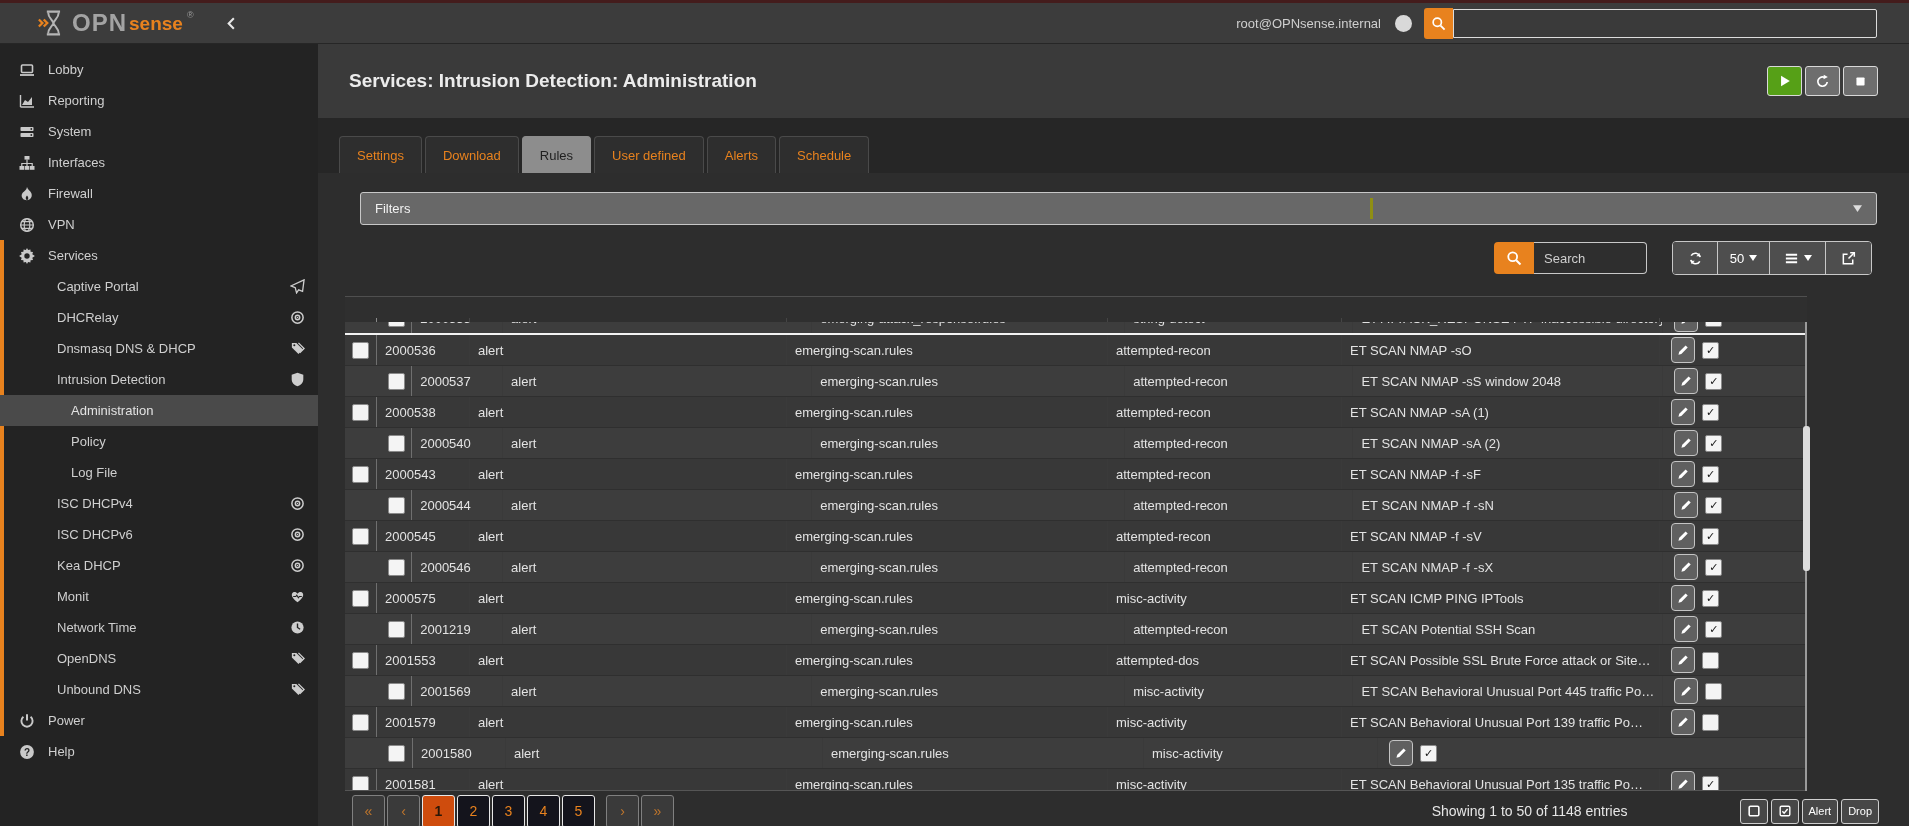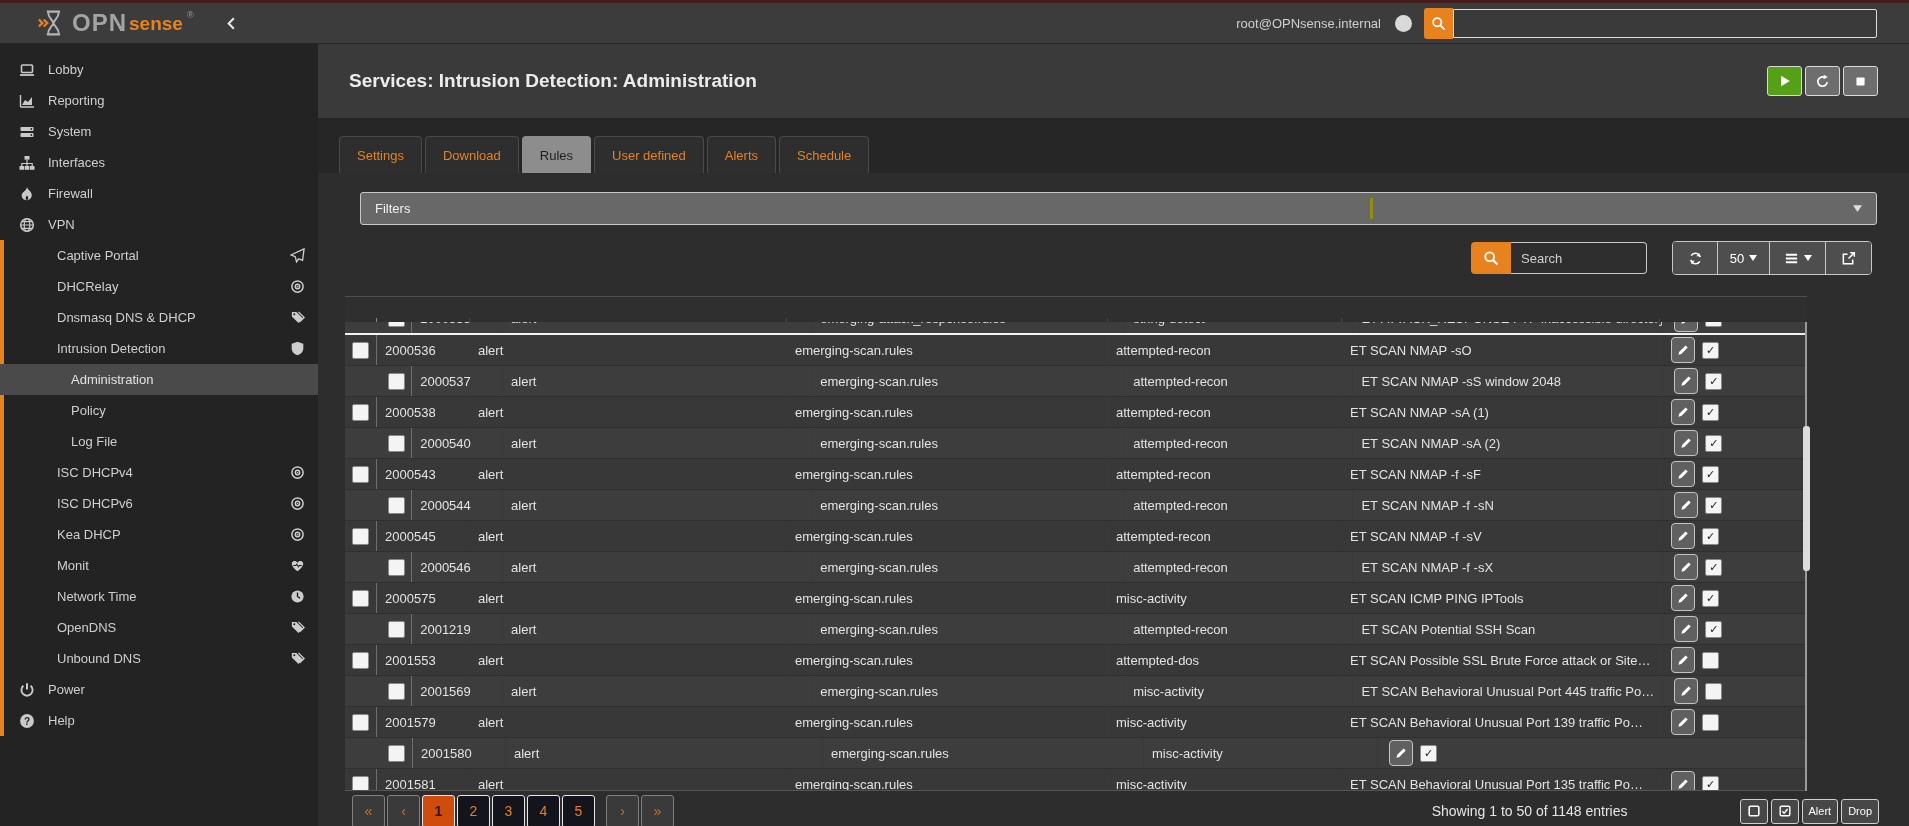--- a/index.html
+++ b/index.html
@@ -61,21 +61,21 @@
                position:relative;box-sizing:border-box;cursor:pointer;}
   .filters-label{font-size:13px;color:#f2f2f2;}
   .cursorline{position:absolute;left:1009px;top:5px;bottom:5px;width:3px;background:#8f8f13;}
   .filters-caret{margin-left:auto;color:#ddd;}
 
   .grid-toolbar{margin-top:17px;display:flex;justify-content:flex-end;align-items:center;
                 padding-right:37px;height:32px;}
   .searchbox{display:flex;}
   .search-btn{width:40px;height:32px;background:#e8821e;border:none;border-radius:4px 0 0 4px;
               color:#fff;display:flex;align-items:center;justify-content:center;cursor:pointer;}
-  .search-input{width:136px;height:32px;box-sizing:border-box;background:#2e2e2e;color:#ddd;
+  .search-input{width:113px;height:32px;box-sizing:border-box;background:#2e2e2e;color:#ddd;
                 border:1px solid #c8c8c8;border-left:none;border-radius:0 4px 4px 0;
                 font-size:13px;padding:0 10px;outline:none;}
   .search-input::placeholder{color:#cfcfcf;}
   .btn-group{display:flex;margin-left:25px;border:1px solid #c8c8c8;border-radius:4px;overflow:hidden;}
   .gbtn{height:32px;background:#4e4e4e;color:#fff;border:none;border-left:1px solid #c8c8c8;
         display:flex;align-items:center;justify-content:center;font-size:13px;gap:5px;cursor:pointer;}
   .gbtn:first-child{border-left:none;}
   .gbtn.w1{width:44px;}.gbtn.w2{width:52px;}.gbtn.w3{width:56px;}.gbtn.w4{width:46px;}
 
   
@@ -218,20 +218,29 @@
         </div>
         <div class="side-item lvl0">
           <span class="icn lead">
             <svg viewBox="0 0 16 16" width="16" height="16">
               <circle cx="8" cy="8" r="6.3" fill="none" stroke="currentColor" stroke-width="1.5"></circle>
               <ellipse cx="8" cy="8" rx="2.8" ry="6.3" fill="none" stroke="currentColor" stroke-width="1.2"></ellipse>
               <path d="M1.7 8h12.6M2.7 4.6h10.6M2.7 11.4h10.6" stroke="currentColor" stroke-width="1.2"></path>
             </svg>
           </span>
           <span>VPN</span>
+        </div>
+        <div class="side-item lvl0">
+          <span class="icn lead">
+            <svg viewBox="0 0 16 16" width="16" height="16">
+              <path d="M8 0l1.1 2.1 2.3-.7.2 2.4 2.4.2-.7 2.3L15.9 8l-2.6 1.7.7 2.3-2.4.2-.2 2.4-2.3-.7L8 16l-1.1-2.1-2.3.7-.2-2.4-2.4-.2.7-2.3L.1 8l2.6-1.7-.7-2.3 2.4-.2.2-2.4 2.3.7z" fill="currentColor"></path>
+              <circle cx="8" cy="8" r="2.7" fill="#232323"></circle>
+            </svg>
+          </span>
+          <span>Services</span>
         </div>
         <div class="side-item lvl1">
           <span>Captive Portal</span>
           <span class="icn trail">
             <svg viewBox="0 0 16 16" width="15" height="15">
               <path d="M15 1L1 7.4l4.6 1.8L7 14.8l2.2-3.3 4.2 1.6L15 1z" fill="none" stroke="currentColor" stroke-width="1.4"></path>
             </svg>
           </span>
         </div>
         <div class="side-item lvl1">

